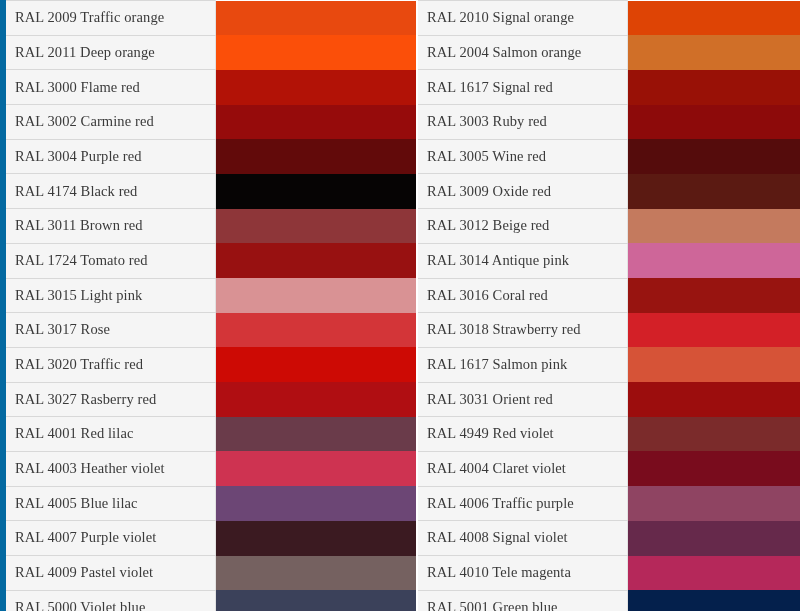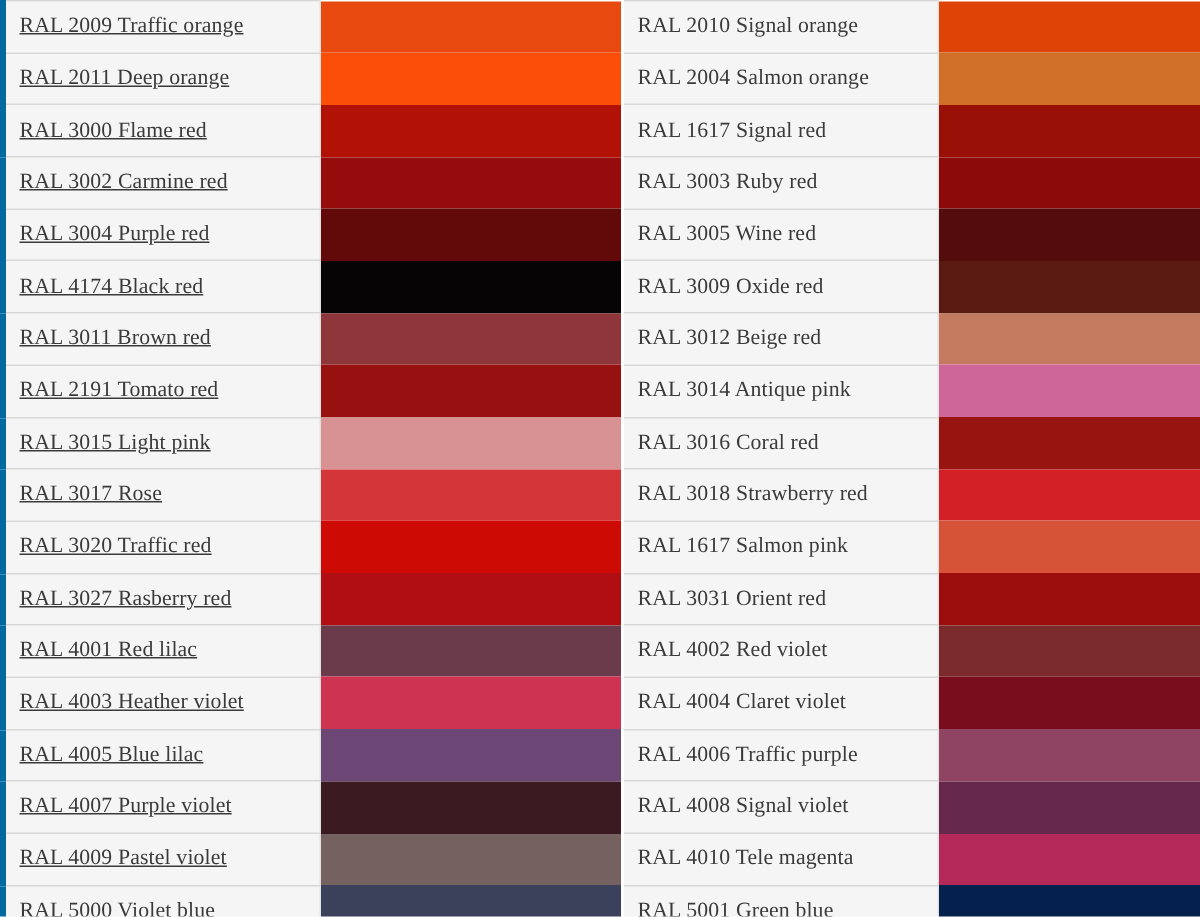--- a/index.html
+++ b/index.html
@@ -36,22 +36,21 @@
     font-size: 14.5px;
     line-height: 1.2;
     color: #3a3a3a;
     letter-spacing: 0.1px;
     white-space: nowrap;
     vertical-align: middle;
     text-align: left;
   }
 
   .label-cell.left-label {
-    border-left: 4px solid #0369a1;
-    text-decoration: underline;
+    border-left: 6px solid #0369a1;
   }
 
   
   .swatch-cell {
     width: 200px;
     padding: 0;
     border: 0;
     vertical-align: middle;
   }
 
@@ -145,21 +144,21 @@
         <td class="swatch-cell">
           <span class="swatch" style="background: rgb(142, 54, 57);"></span>
         </td>
         <td class="spacer-cell"></td>
         <td class="label-cell">RAL 3012 Beige red</td>
         <td class="swatch-cell">
           <span class="swatch" style="background: rgb(196, 122, 94);"></span>
         </td>
       </tr>
       <tr>
-        <td class="label-cell left-label">RAL 2191 Tomato red</td>
+        <td class="label-cell left-label">RAL 1724 Tomato red</td>
         <td class="swatch-cell">
           <span class="swatch" style="background: rgb(152, 17, 17);"></span>
         </td>
         <td class="spacer-cell"></td>
         <td class="label-cell">RAL 3014 Antique pink</td>
         <td class="swatch-cell">
           <span class="swatch" style="background: rgb(206, 102, 153);"></span>
         </td>
       </tr>
       <tr>
@@ -205,21 +204,21 @@
         <td class="swatch-cell">
           <span class="swatch" style="background: rgb(156, 13, 13);"></span>
         </td>
       </tr>
       <tr>
         <td class="label-cell left-label">RAL 4001 Red lilac</td>
         <td class="swatch-cell">
           <span class="swatch" style="background: rgb(106, 59, 74);"></span>
         </td>
         <td class="spacer-cell"></td>
-        <td class="label-cell">RAL 4002 Red violet</td>
+        <td class="label-cell">RAL 4949 Red violet</td>
         <td class="swatch-cell">
           <span class="swatch" style="background: rgb(123, 43, 43);"></span>
         </td>
       </tr>
       <tr>
         <td class="label-cell left-label">RAL 4003 Heather violet</td>
         <td class="swatch-cell">
           <span class="swatch" style="background: rgb(206, 51, 81);"></span>
         </td>
         <td class="spacer-cell"></td>

